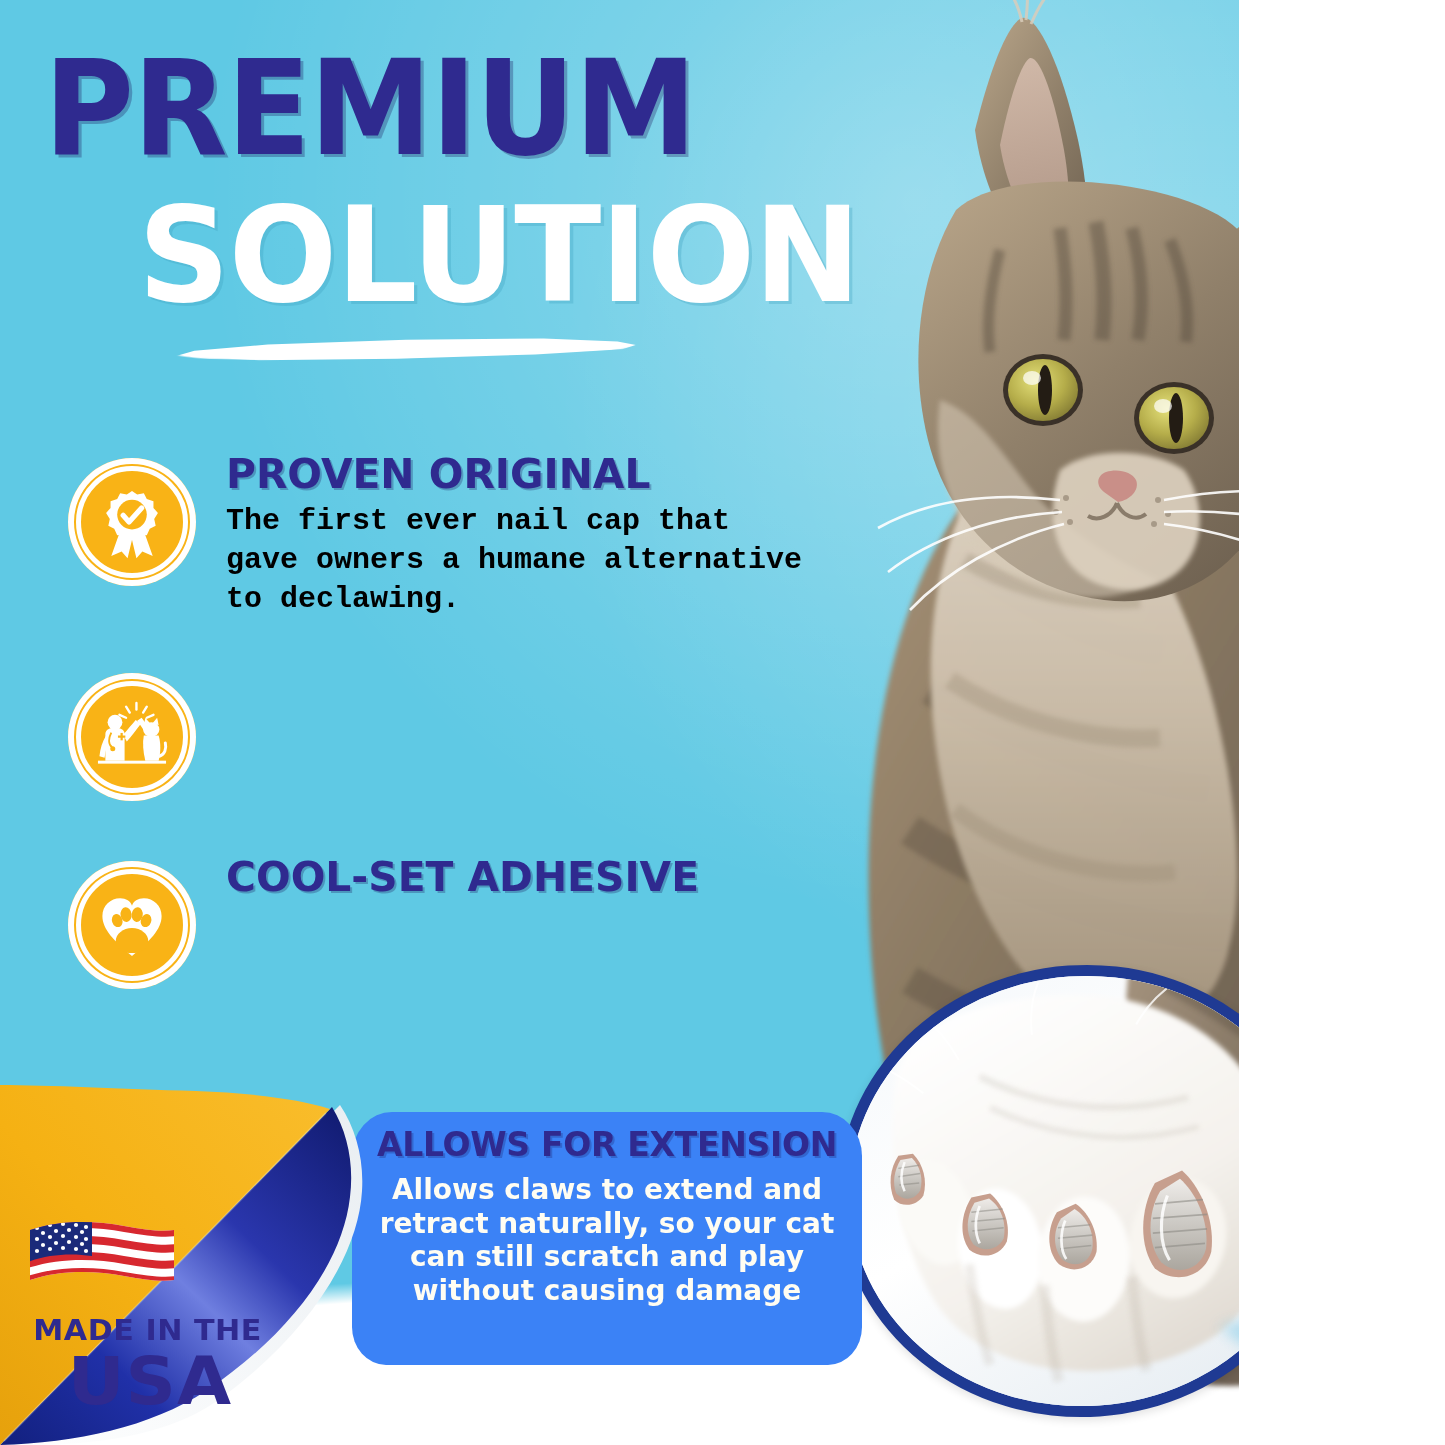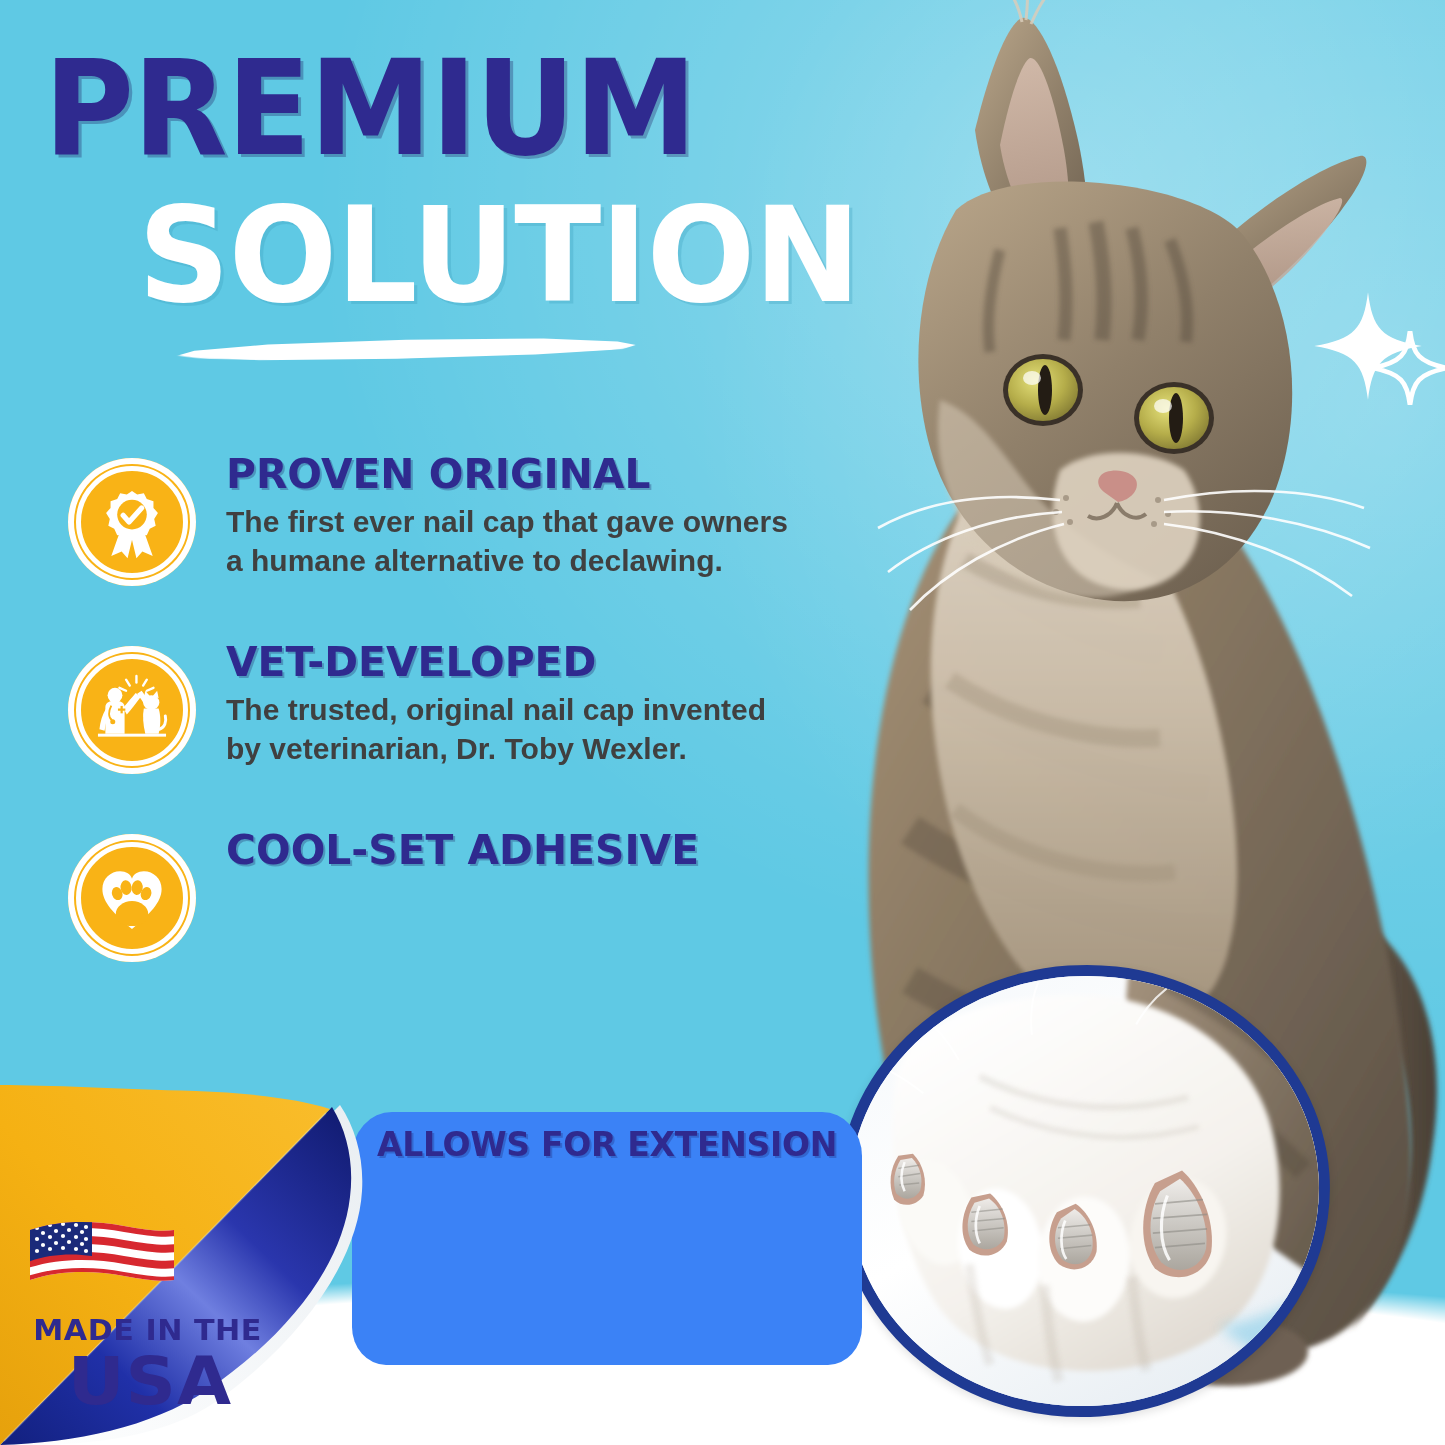--- a/index.html
+++ b/index.html
@@ -6,21 +6,21 @@
   html,body { width:1445px; height:1445px; }
   body {
     font-family: "Liberation Sans", sans-serif;
     background:#ffffff;
     overflow:hidden;
   }
 
   
   #canvas {
     position:relative;
-    width:1445px; height:1445px;
+    width:1239px; height:1445px;
     background:#5fc9e4;
     overflow:hidden;
   }
 
   
   #bg-glow {
     position:absolute; inset:0;
     background:
       radial-gradient(circle at 74% 14%, rgba(255,255,255,.30) 0%, rgba(255,255,255,0) 46%),
       radial-gradient(circle at 96% 28%, rgba(255,255,255,.22) 0%, rgba(255,255,255,0) 40%);
@@ -115,25 +115,25 @@
     letter-spacing:0px;
     color:#2f2a8f;
     line-height:1.0;
     transform:scaleX(1.02);
     transform-origin:left center;
     text-shadow:2px 2px 0 rgba(25,20,90,.28);
     white-space:nowrap;
   }
   .fbody {
     margin-top:8px;
-    font-family:Liberation Sans, sans-serif;
+    font-family:Liberation Mono, monospace;
     font-weight:bold;
     font-size:30px;
     line-height:1.30;
-    color:#404040;
+    color:#000000;
     max-width:580px;
   }
 
   
   #callout {
     position:absolute;
     left:352px; top:1112px;
     width:510px; height:253px;
     background:#3b82f6;
     border-radius:40px 40px 34px 34px / 44px 44px 38px 38px;
@@ -445,24 +445,20 @@
             <path d="M66 48 C 64 58 65 70 68 82 L86 82 C 89 70 89 58 86 48 Z" fill="#ffffff"></path>
 
             <path d="M68 44 C 64 38 60 32 57 28 L63 24 C 67 29 71 35 74 41 Z" fill="#ffffff"></path>
 
             <path d="M87 76 C 94 74 97 66 95 58" stroke="#ffffff" stroke-width="4" fill="none" stroke-linecap="round"></path>
 
             <rect x="4" y="82" width="92" height="4" fill="#ffffff"></rect>
           </svg>
         </div>
       </div>
-      <div class="ftext">
-        <div class="ftitle">VET-DEVELOPED</div>
-        <div class="fbody">The trusted, original nail cap invented by veterinarian, Dr. Toby Wexler.</div>
-      </div>
     </div>
 
     <div class="feature">
       <div class="ficon-wrap">
         <div class="ficon-disc"></div>
         <div class="ficon-ring"></div>
         <div class="ficon-glyph">
           <svg viewBox="0 0 100 100" aria-hidden="true">
 
             <path d="M50 92 C 26 72 10 56 10 38 C 10 24 21 14 34 14 C 42 14 48 18 50 24
@@ -602,20 +598,21 @@
         <path d="M200 80 C 198 60 200 44 206 30"></path>
         <path d="M300 70 C 310 52 324 38 340 28"></path>
       </g>
     </svg>
   </div>
 
   <div id="callout">
     <div id="callout-title">
       <div>ALLOWS FOR EXTENSION</div>
     </div>
+    <div id="callout-body">Allows claws to extend and retract naturally, so your cat can still scratch and play without causing damage</div>
   </div>
 
   <div id="floor-curve"></div>
   <div id="floor"></div>
 
   <div id="curl-zone">
     <svg viewBox="0 0 420 360" width="420" height="360" preserveAspectRatio="none" aria-hidden="true">
       <defs>
         <linearGradient id="goldCorner" x1="0" y1="1" x2="1" y2="0">
           <stop offset="0%" stop-color="#e6a10c"></stop>

